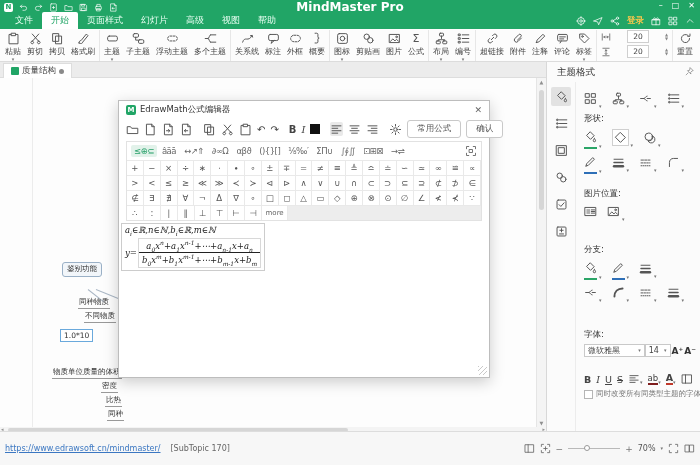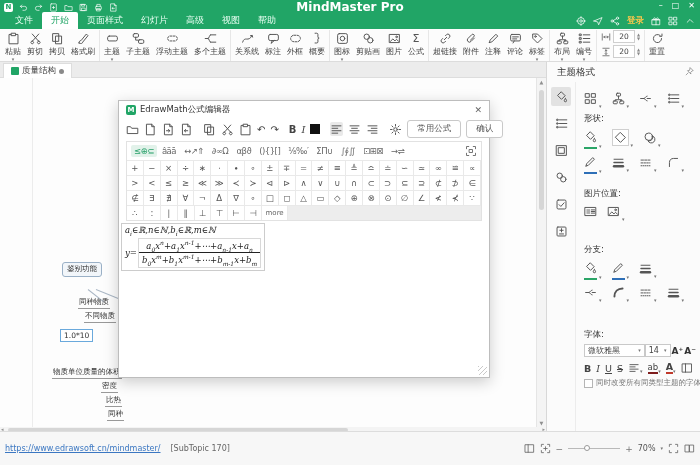--- a/index.html
+++ b/index.html
@@ -24,21 +24,21 @@
 #mright{position:absolute;right:5px;bottom:2px;display:flex;gap:7px;align-items:center}
 #mright .ic{width:10px;height:10px;color:#fff}
 #login{color:#f8c74c;font-size:8.5px;font-weight:bold}
 
 #ribbon{position:absolute;top:29px;left:0;right:0;height:33px;background:#fcfcfc;border-bottom:1px solid #dcdcdc;display:flex;align-items:stretch;padding:1px 1px 0;box-sizing:border-box}
 .rgroup{display:flex;border-right:1px solid #e7e7e7;padding:0 1px;align-items:flex-start}
 .ri{display:flex;flex-direction:column;align-items:center;padding:1px 3px 0;color:#444}
 .ri .ic{width:13px;height:13px;margin-top:1px}
 .rl{font-size:8px;white-space:nowrap;margin-top:1px;color:#444}
 #spingrp{display:flex;flex-direction:column;justify-content:center;gap:2px;padding:0 3px}
-.spinrow{display:flex;align-items:center;gap:2px}
+.spinrow{display:flex;align-items:center;gap:16px}
 .spinrow .ic{width:10px;height:10px}
 .spinbox{width:20px;height:11px;border:1px solid #cfcfcf;background:#fff;font-size:7.5px;color:#444;display:flex;align-items:center;justify-content:center}
 .spinarr{display:flex;flex-direction:column;font-size:4px;color:#888;line-height:4px}
 
 #tabbar{position:absolute;top:62px;left:0;width:546px;height:16px;background:#ececec;border-bottom:1px solid #ddd;box-sizing:border-box}
 .doctab{position:absolute;left:3px;top:1px;height:14px;background:#fff;display:flex;align-items:center;gap:3px;padding:0 7px;font-size:8.5px;color:#444;border:1px solid #ddd;border-bottom:none}
 .dlogo{width:8px;height:8px;background:#21a566;border-radius:1px}
 .tabdot{width:5px;height:5px;background:#8a8a8a;border-radius:50%}
 
 #canvas{position:absolute;top:78px;left:0;width:536px;height:349px;background:#fdfdfd;overflow:hidden}
@@ -72,21 +72,21 @@
 #sbcontent{position:absolute;left:29px;top:20px;right:0;bottom:0;padding:4px 4px 0 8px;overflow:hidden}
 .srow{display:flex;align-items:center;margin:3px 0 4px}
 .sctrl{display:inline-flex;align-items:flex-end;margin-right:10px}
 .sctrl .ic{width:13px;height:13px}
 .sctrl.boxed .ic{border:1px solid #cfcfcf;padding:1px;background:#fff}
 .sctrl .car{margin-left:2px}
 .ubar{border-bottom:2px solid transparent}
 .slabel{font-size:8.5px;color:#333;margin:4px 0 2px}
 .fsel{display:inline-flex;align-items:center;justify-content:space-between;border:1px solid #c9c9c9;background:#fff;height:13px;padding:0 3px;font-size:8px;color:#444;box-sizing:border-box}
 .fsel .car{margin-left:3px}
-#fontrow{display:flex;align-items:center;gap:0;margin:3px 0 5px}
+#fontrow{display:flex;align-items:center;gap:0;margin:3px 0 16px}
 .fgrow{font-size:9px;font-weight:bold;color:#333;margin-left:1px}
 #fmtrow{display:flex;align-items:center;margin:2px 0 4px}
 .fmtb{display:inline-flex;align-items:flex-end;margin-right:5px;font-size:9.5px;color:#444}
 .fmtb .ic{width:12px;height:12px}
 .fb{font-weight:bold}.fi{font-style:italic;font-family:"DejaVu Serif",serif}
 .fu{text-decoration:underline}.fs{text-decoration:line-through}
 .fab{font-size:8.5px;border-bottom:2px solid #7f1d1d;line-height:10px}
 .fA{font-weight:bold;border-bottom:2px solid #c0392b;line-height:10px}
 .cbrow{display:flex;align-items:center;font-size:7.5px;color:#777;margin-top:4px;white-space:nowrap}
 .cb{width:7px;height:7px;border:1px solid #b5b5b5;background:#fff;display:inline-block;margin-right:3px;flex:0 0 auto}
@@ -387,84 +387,84 @@
         </div>
         <div class="ri">
           <span class="ic" style="font-size:11px">Σ</span>
           <span class="rl">公式</span>
         </div>
       </div>
       <div class="rgroup">
         <div class="ri">
           <span class="ic ">
             <svg viewBox="0 0 16 16" fill="none" stroke="currentColor" stroke-width="1.2" stroke-linecap="round" stroke-linejoin="round">
-              <path d="M6.5 9.5l3-3M8 4.5l1.2-1.2a2.4 2.4 0 0 1 3.5 3.5L11.5 8M8 11.5l-1.2 1.2a2.4 2.4 0 0 1-3.5-3.5L4.5 8"></path>
-            </svg>
-          </span>
-          <span class="rl">超链接</span>
-        </div>
-        <div class="ri">
-          <span class="ic ">
-            <svg viewBox="0 0 16 16" fill="none" stroke="currentColor" stroke-width="1.2" stroke-linecap="round" stroke-linejoin="round">
-              <path d="M11.5 7.5l-4.2 4.2a2.6 2.6 0 0 1-3.7-3.7L8.3 3.3a1.8 1.8 0 0 1 2.6 2.6L6.7 10"></path>
-            </svg>
-          </span>
-          <span class="rl">附件</span>
-        </div>
-        <div class="ri">
-          <span class="ic ">
-            <svg viewBox="0 0 16 16" fill="none" stroke="currentColor" stroke-width="1.2" stroke-linecap="round" stroke-linejoin="round">
-              <path d="M3 13l.8-3L11 2.8l2.2 2.2L6 12.2 3 13z"></path>
-            </svg>
-          </span>
-          <span class="rl">注释</span>
-        </div>
-        <div class="ri">
-          <span class="ic ">
-            <svg viewBox="0 0 16 16" fill="none" stroke="currentColor" stroke-width="1.2" stroke-linecap="round" stroke-linejoin="round">
-              <rect x="2" y="3" width="12" height="8" rx="1.5"></rect>
-              <path d="M5 13.5L6.5 11M4.5 6h7M4.5 8.5h5"></path>
-            </svg>
-          </span>
-          <span class="rl">评论</span>
-        </div>
-        <div class="ri">
-          <span class="ic ">
-            <svg viewBox="0 0 16 16" fill="none" stroke="currentColor" stroke-width="1.2" stroke-linecap="round" stroke-linejoin="round">
-              <path d="M2.5 2.5h5.5l5.5 5.5-5.5 5.5-5.5-5.5z"></path>
-              <circle cx="5.5" cy="5.5" r="1"></circle>
-            </svg>
-          </span>
-          <span class="rl">标签</span>
-          <span class="car">▾</span>
-        </div>
-      </div>
-      <div class="rgroup">
-        <div class="ri">
-          <span class="ic ">
-            <svg viewBox="0 0 16 16" fill="none" stroke="currentColor" stroke-width="1.2" stroke-linecap="round" stroke-linejoin="round">
               <rect x="5.5" y="1.5" width="5" height="3.5" rx="1"></rect>
               <rect x="1.5" y="11" width="5" height="3.5" rx="1"></rect>
               <rect x="9.5" y="11" width="5" height="3.5" rx="1"></rect>
               <path d="M8 5v3M4 11V9.5h8V11"></path>
             </svg>
           </span>
           <span class="rl">布局</span>
           <span class="car">▾</span>
         </div>
         <div class="ri">
           <span class="ic ">
             <svg viewBox="0 0 16 16" fill="none" stroke="currentColor" stroke-width="1.2" stroke-linecap="round" stroke-linejoin="round">
               <path d="M6.5 3.5h8M6.5 8h8M6.5 12.5h8"></path>
               <rect x="2" y="2.5" width="2" height="2"></rect>
               <rect x="2" y="7" width="2" height="2"></rect>
               <rect x="2" y="11.5" width="2" height="2"></rect>
             </svg>
           </span>
           <span class="rl">编号</span>
+          <span class="car">▾</span>
+        </div>
+      </div>
+      <div class="rgroup">
+        <div class="ri">
+          <span class="ic ">
+            <svg viewBox="0 0 16 16" fill="none" stroke="currentColor" stroke-width="1.2" stroke-linecap="round" stroke-linejoin="round">
+              <path d="M6.5 9.5l3-3M8 4.5l1.2-1.2a2.4 2.4 0 0 1 3.5 3.5L11.5 8M8 11.5l-1.2 1.2a2.4 2.4 0 0 1-3.5-3.5L4.5 8"></path>
+            </svg>
+          </span>
+          <span class="rl">超链接</span>
+        </div>
+        <div class="ri">
+          <span class="ic ">
+            <svg viewBox="0 0 16 16" fill="none" stroke="currentColor" stroke-width="1.2" stroke-linecap="round" stroke-linejoin="round">
+              <path d="M11.5 7.5l-4.2 4.2a2.6 2.6 0 0 1-3.7-3.7L8.3 3.3a1.8 1.8 0 0 1 2.6 2.6L6.7 10"></path>
+            </svg>
+          </span>
+          <span class="rl">附件</span>
+        </div>
+        <div class="ri">
+          <span class="ic ">
+            <svg viewBox="0 0 16 16" fill="none" stroke="currentColor" stroke-width="1.2" stroke-linecap="round" stroke-linejoin="round">
+              <path d="M3 13l.8-3L11 2.8l2.2 2.2L6 12.2 3 13z"></path>
+            </svg>
+          </span>
+          <span class="rl">注释</span>
+        </div>
+        <div class="ri">
+          <span class="ic ">
+            <svg viewBox="0 0 16 16" fill="none" stroke="currentColor" stroke-width="1.2" stroke-linecap="round" stroke-linejoin="round">
+              <rect x="2" y="3" width="12" height="8" rx="1.5"></rect>
+              <path d="M5 13.5L6.5 11M4.5 6h7M4.5 8.5h5"></path>
+            </svg>
+          </span>
+          <span class="rl">评论</span>
+        </div>
+        <div class="ri">
+          <span class="ic ">
+            <svg viewBox="0 0 16 16" fill="none" stroke="currentColor" stroke-width="1.2" stroke-linecap="round" stroke-linejoin="round">
+              <path d="M2.5 2.5h5.5l5.5 5.5-5.5 5.5-5.5-5.5z"></path>
+              <circle cx="5.5" cy="5.5" r="1"></circle>
+            </svg>
+          </span>
+          <span class="rl">标签</span>
           <span class="car">▾</span>
         </div>
       </div>
       <div class="rgroup">
         <div id="spingrp">
           <div class="spinrow">
             <span class="ic ">
               <svg viewBox="0 0 16 16" fill="none" stroke="currentColor" stroke-width="1.2" stroke-linecap="round" stroke-linejoin="round">
                 <path d="M2 3v10M14 3v10M4.5 8h7M6 6.5L4.5 8 6 9.5M10 6.5L11.5 8 10 9.5"></path>
               </svg>

